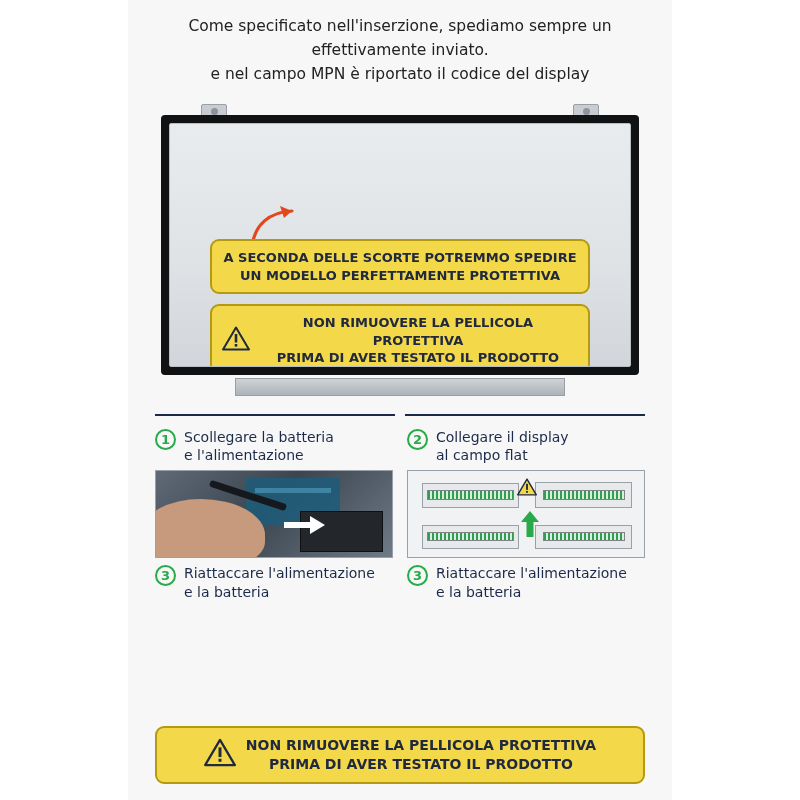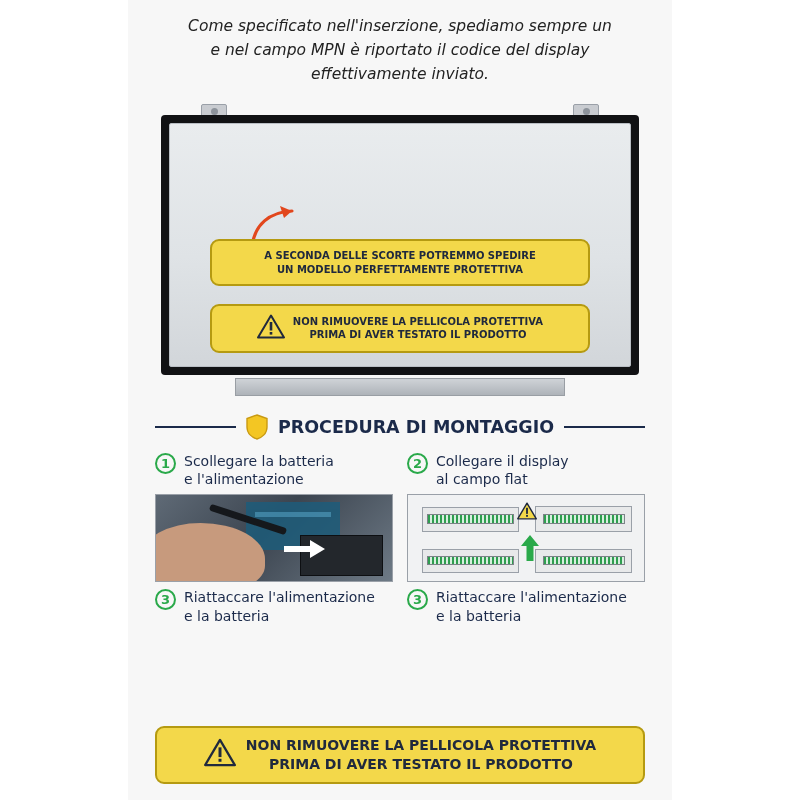--- a/index.html
+++ b/index.html
@@ -57,21 +57,20 @@
     white-space: nowrap;
   }
 
   .intro {
     margin: 14px auto 0 auto;
     width: 490px;
     text-align: center;
     font-size: 15.5px;
     line-height: 1.55;
     color: #222222;
-    font-style: italic;
   }
   .intro p { margin: 0; }
 
   
   .panel-wrap {
     position: relative;
     margin: 18px auto 0 auto;
     width: 490px;
     height: 300px;
   }
@@ -130,21 +129,21 @@
     left: 50%;
     transform: translateX(-50%);
     width: 380px;
     background: #f3d84a;
     border: 2px solid #b59a11;
     border-radius: 9px;
     box-sizing: border-box;
     text-align: center;
     color: #20293d;
     font-weight: bold;
-    font-size: 10px;
+    font-size: 13px;
     line-height: 1.35;
     padding: 8px 10px;
   }
   .callout.one { top: 115px; }
   .callout.two { top: 180px; display: flex; align-items: center; justify-content: center; gap: 8px; }
   .callout .txt { display: block; }
 
   .warn-tri { flex: none; }
 
   .panel-foot {
@@ -334,22 +333,22 @@
 </style>
 </head>
 <body>
 
 <div class="page">
   <div class="sheet">
 
 
     <div class="intro">
       <p>Come specificato nell'inserzione, spediamo sempre un</p>
+      <p>effettivamente inviato.</p>
       <p>e nel campo MPN è riportato il codice del display</p>
-      <p>effettivamente inviato.</p>
     </div>
 
     <div class="panel-wrap">
       <div class="bracket left"></div>
       <div class="bracket right"></div>
 
       <div class="panel">
         <div class="panel-inner">
 
           <span class="arrow-curve">
@@ -378,28 +377,20 @@
             </span>
           </div>
 
         </div>
       </div>
       <div class="panel-foot"></div>
     </div>
 
     <div class="section-head">
       <span class="rule"></span>
-      <span class="section-title">
-        <span class="shield">
-          <svg width="22" height="26" viewBox="0 0 22 26" aria-hidden="true">
-            <path d="M11 1 L21 4.5 V13 C21 19.5 16 23.5 11 25 C6 23.5 1 19.5 1 13 V4.5 Z" fill="#f3c623" stroke="#c99a12" stroke-width="1.4"></path>
-          </svg>
-        </span>
-        <span>PROCEDURA DI MONTAGGIO</span>
-      </span>
       <span class="rule"></span>
     </div>
 
     <div class="steps">
 
       <div class="step">
         <span class="step-num">1</span>
         <span class="step-text">
           <span>Scollegare la batteria</span><br>
           <span>e l'alimentazione</span>

